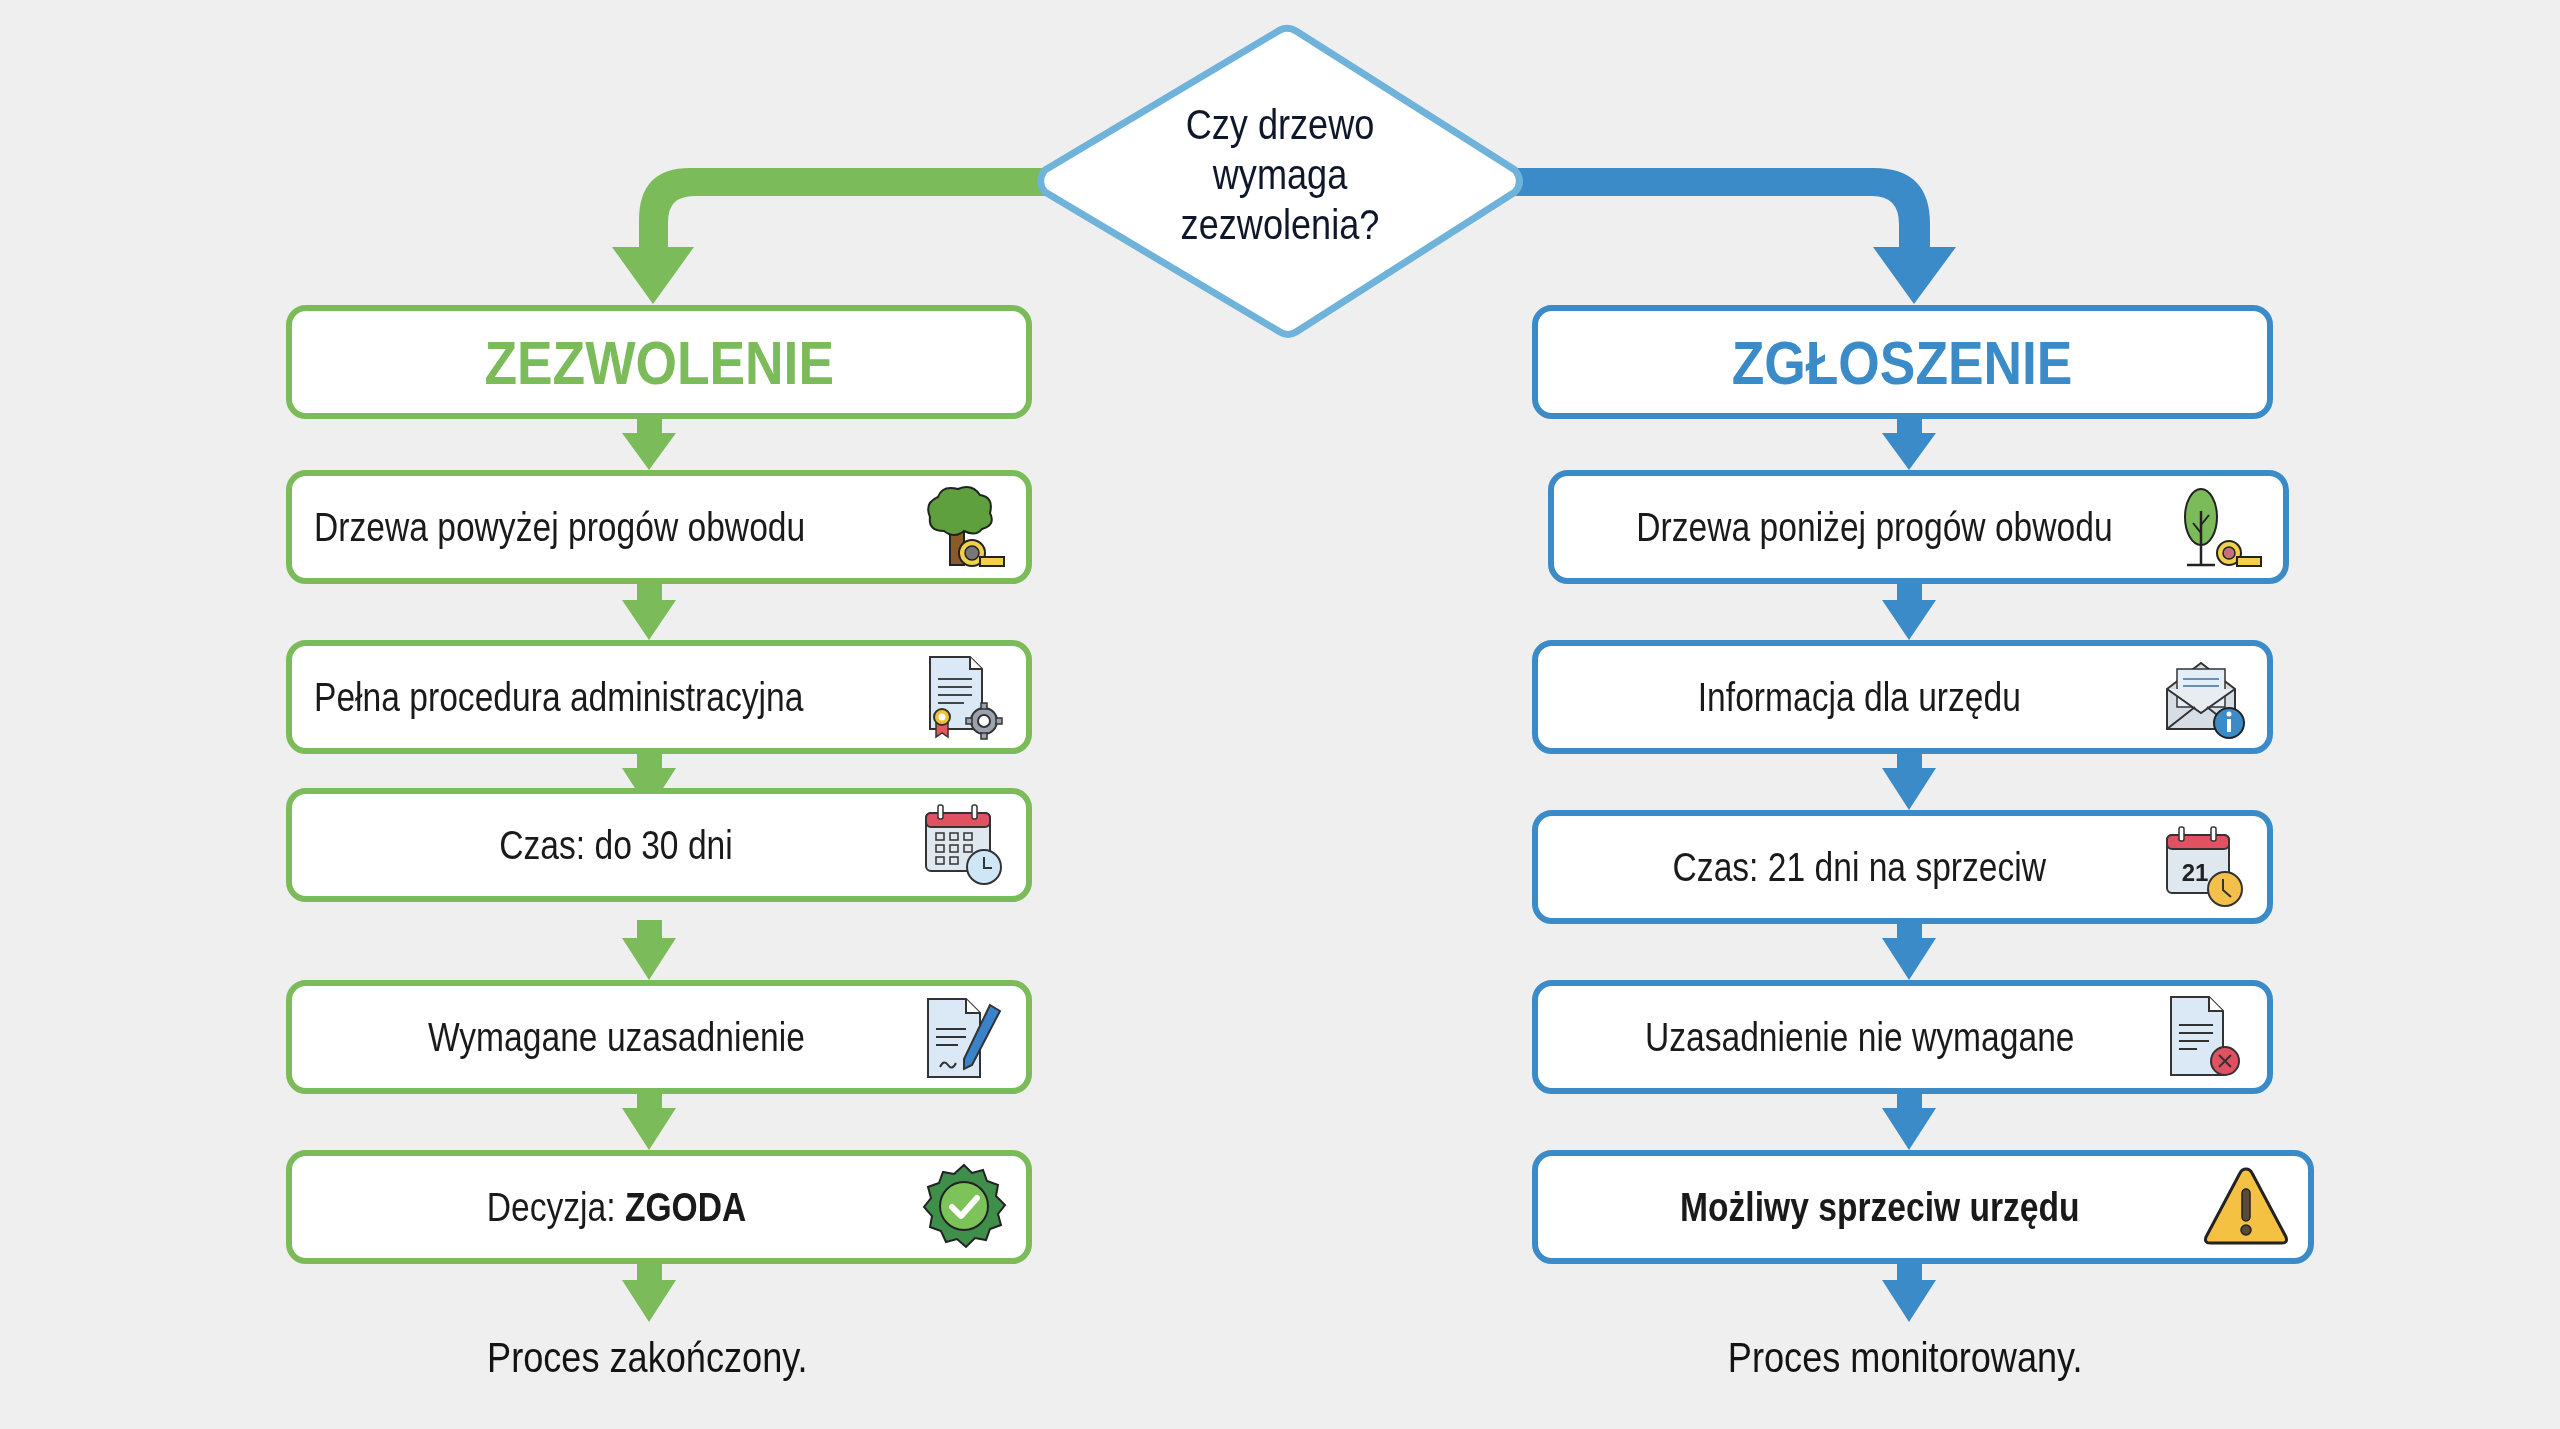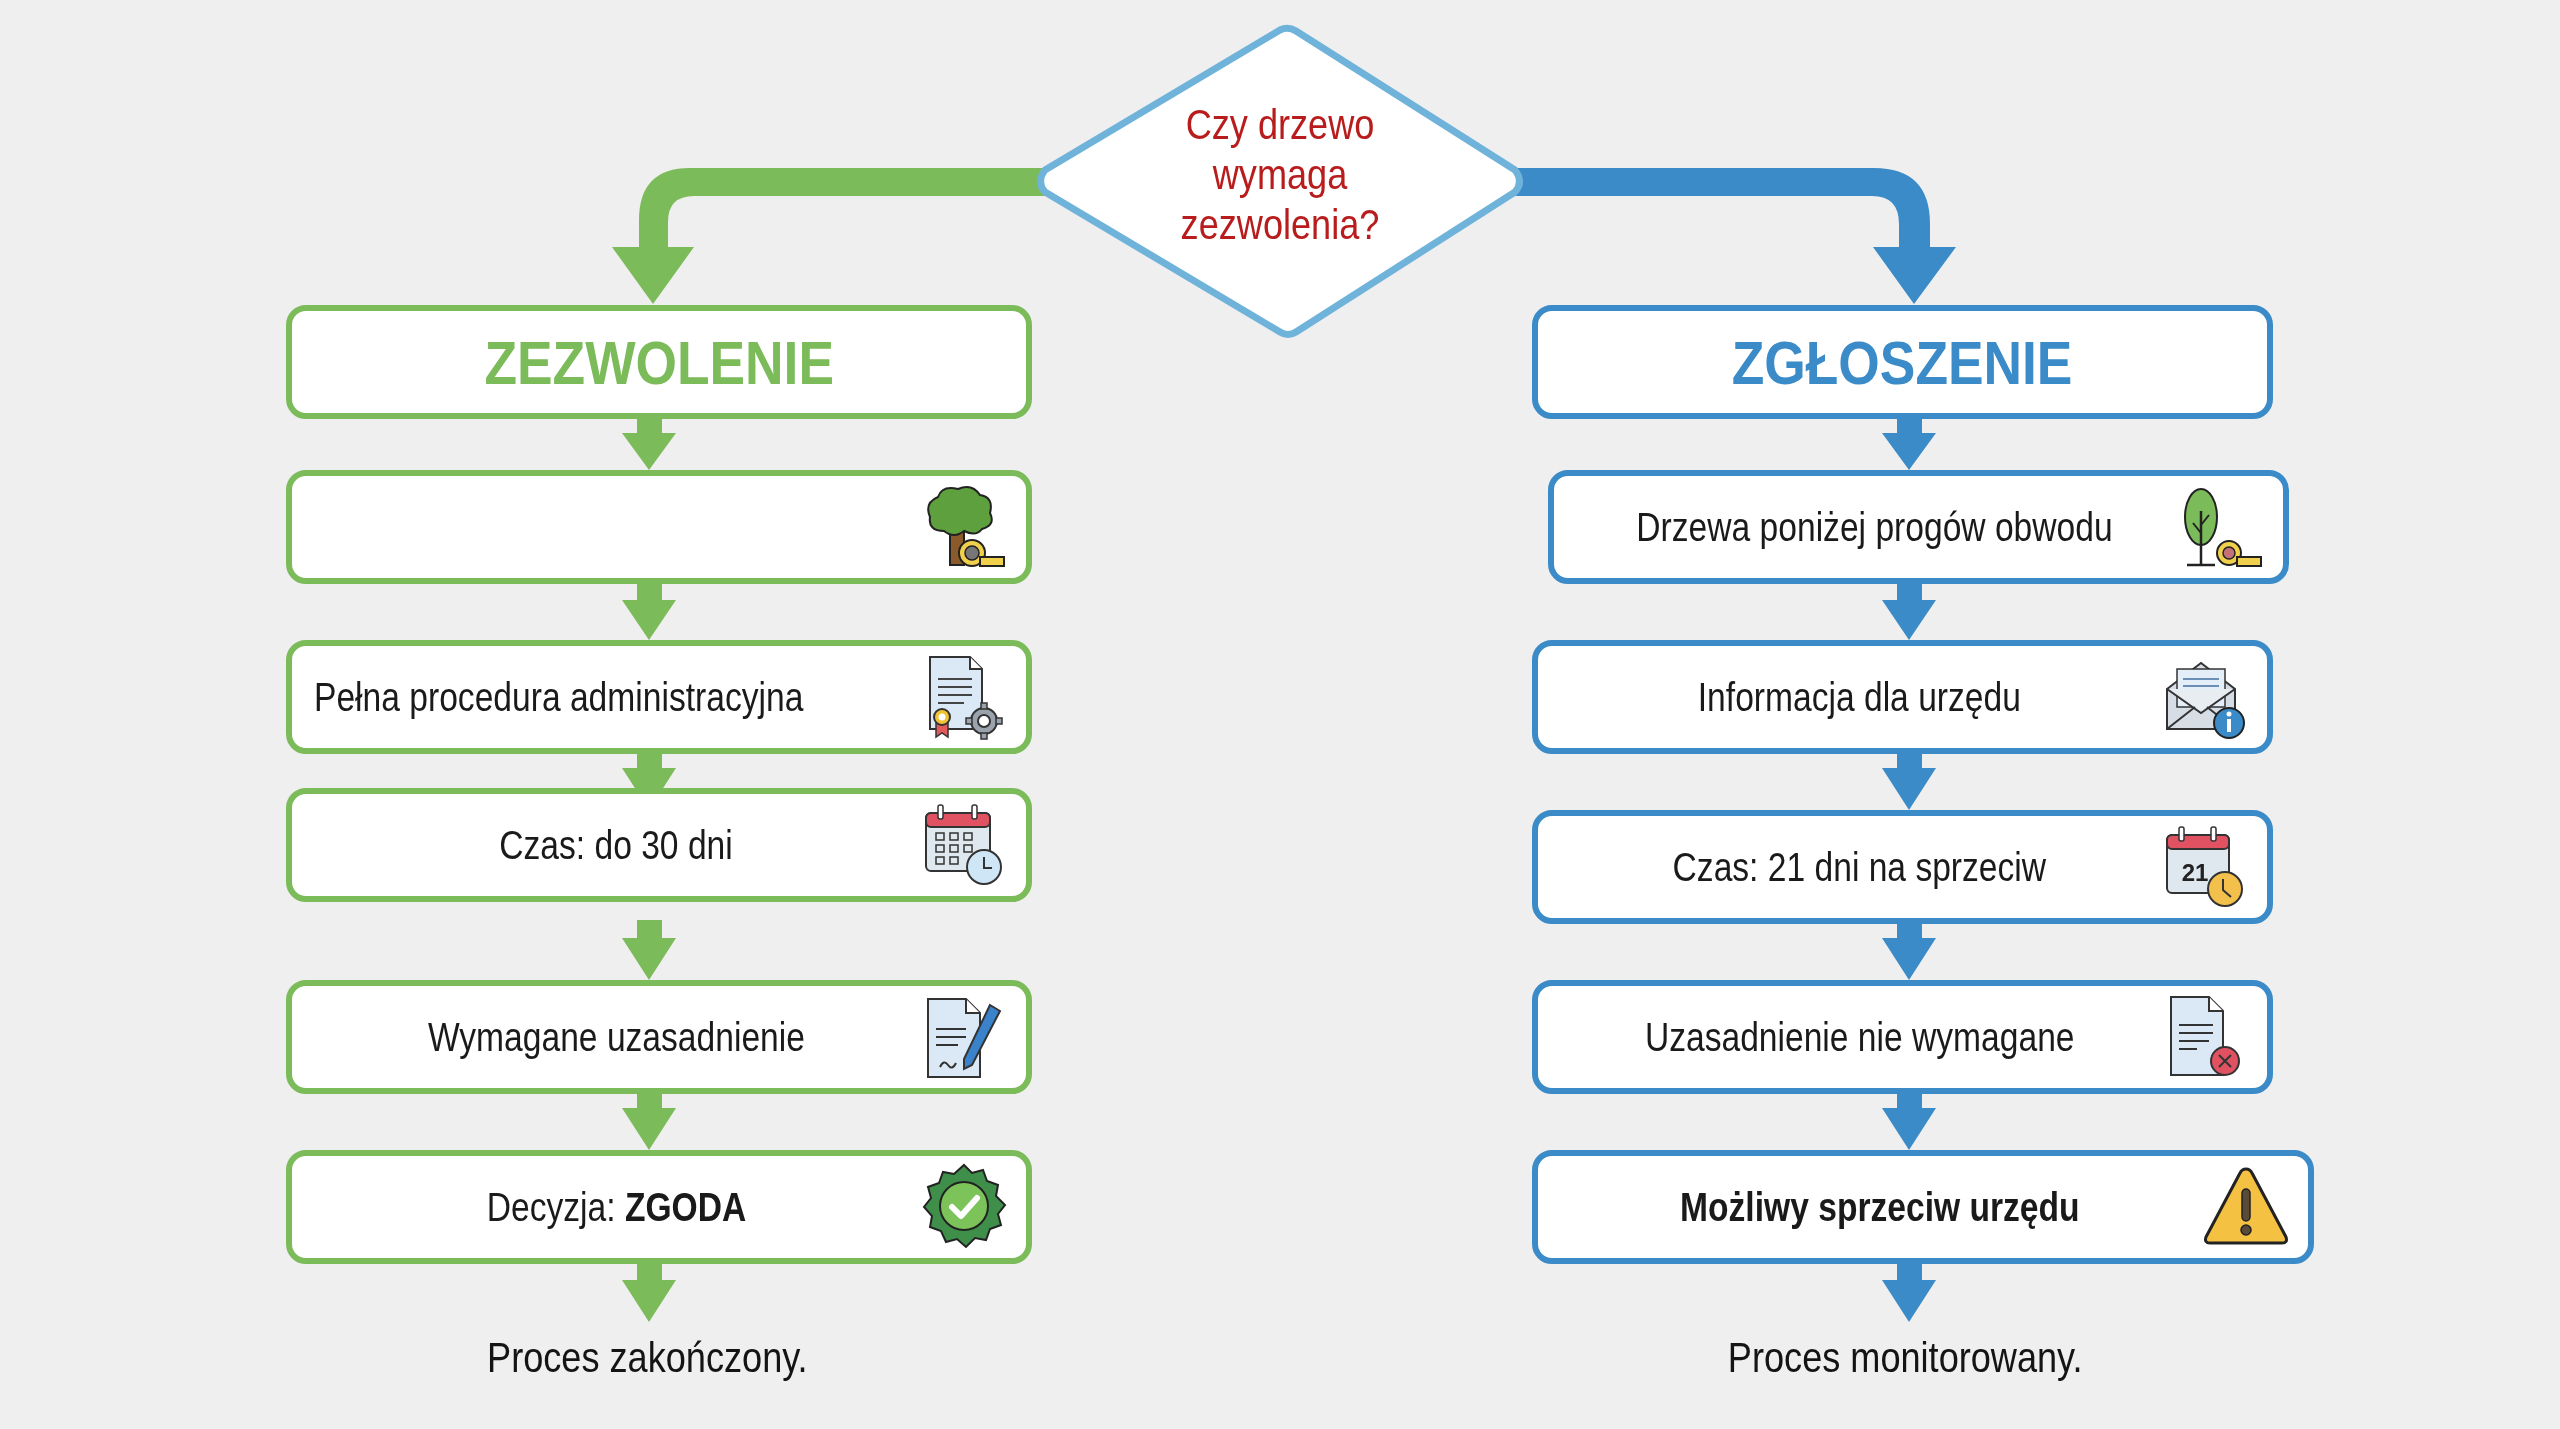--- a/index.html
+++ b/index.html
@@ -10,21 +10,21 @@
       overflow: hidden;
       font-family: "Liberation Sans", "DejaVu Sans", sans-serif;
       color: #1a1a1a;
     }
     .layer { position: absolute; left: 0; top: 0; width: 2560px; height: 1429px; }
     .diamond-text {
       position: absolute;
       left: 1080px; top: 100px; width: 400px;
       text-align: center;
       font-size: 42px; line-height: 50px;
-      color: #b91c1c;
+      color: #0f172a;
     }
     .diamond-text span { display: block; transform: scaleX(0.86); }
     .box {
       position: absolute;
       box-sizing: border-box;
       background: #ffffff;
       border-radius: 20px;
       border-width: 6px; border-style: solid;
       display: flex; align-items: center; justify-content: center;
     }
@@ -114,20 +114,23 @@
   <span>Czy drzewo</span>
   <span>wymaga</span>
   <span>zezwolenia?</span>
 </div>
 
 <div class="box green header" style="left:286px; top:305px; width:746px;">
   <span class="header-label">ZEZWOLENIE</span>
 </div>
 
 <div class="box green step" style="left:286px; top:470px; width:746px;">
+  <div class="step-label left-align" style="left:22px;">
+      <span class="inner">Drzewa powyżej progów obwodu</span>
+    </div>
   <svg class="icon" viewBox="0 0 88 88">
     <rect x="30" y="44" width="14" height="38" fill="#8b5a2b" stroke="#222" stroke-width="2"></rect>
     <path d="M37 48 L24 38 M37 52 L50 40" stroke="#222" stroke-width="2" fill="none"></path>
     <path d="M10 34 Q4 20 18 14 Q22 2 38 6 Q52 0 60 12 Q74 14 70 30 Q76 42 62 46 Q56 54 44 48 Q34 56 24 48 Q8 48 10 34 Z" fill="#5e9f3e" stroke="#222" stroke-width="2"></path>
     <circle cx="52" cy="70" r="13" fill="#f1d04b" stroke="#222" stroke-width="2"></circle>
     <circle cx="52" cy="70" r="7" fill="#777" stroke="#222" stroke-width="1.5"></circle>
     <rect x="60" y="74" width="24" height="9" fill="#f1d04b" stroke="#222" stroke-width="2"></rect>
   </svg>
 </div>
 

